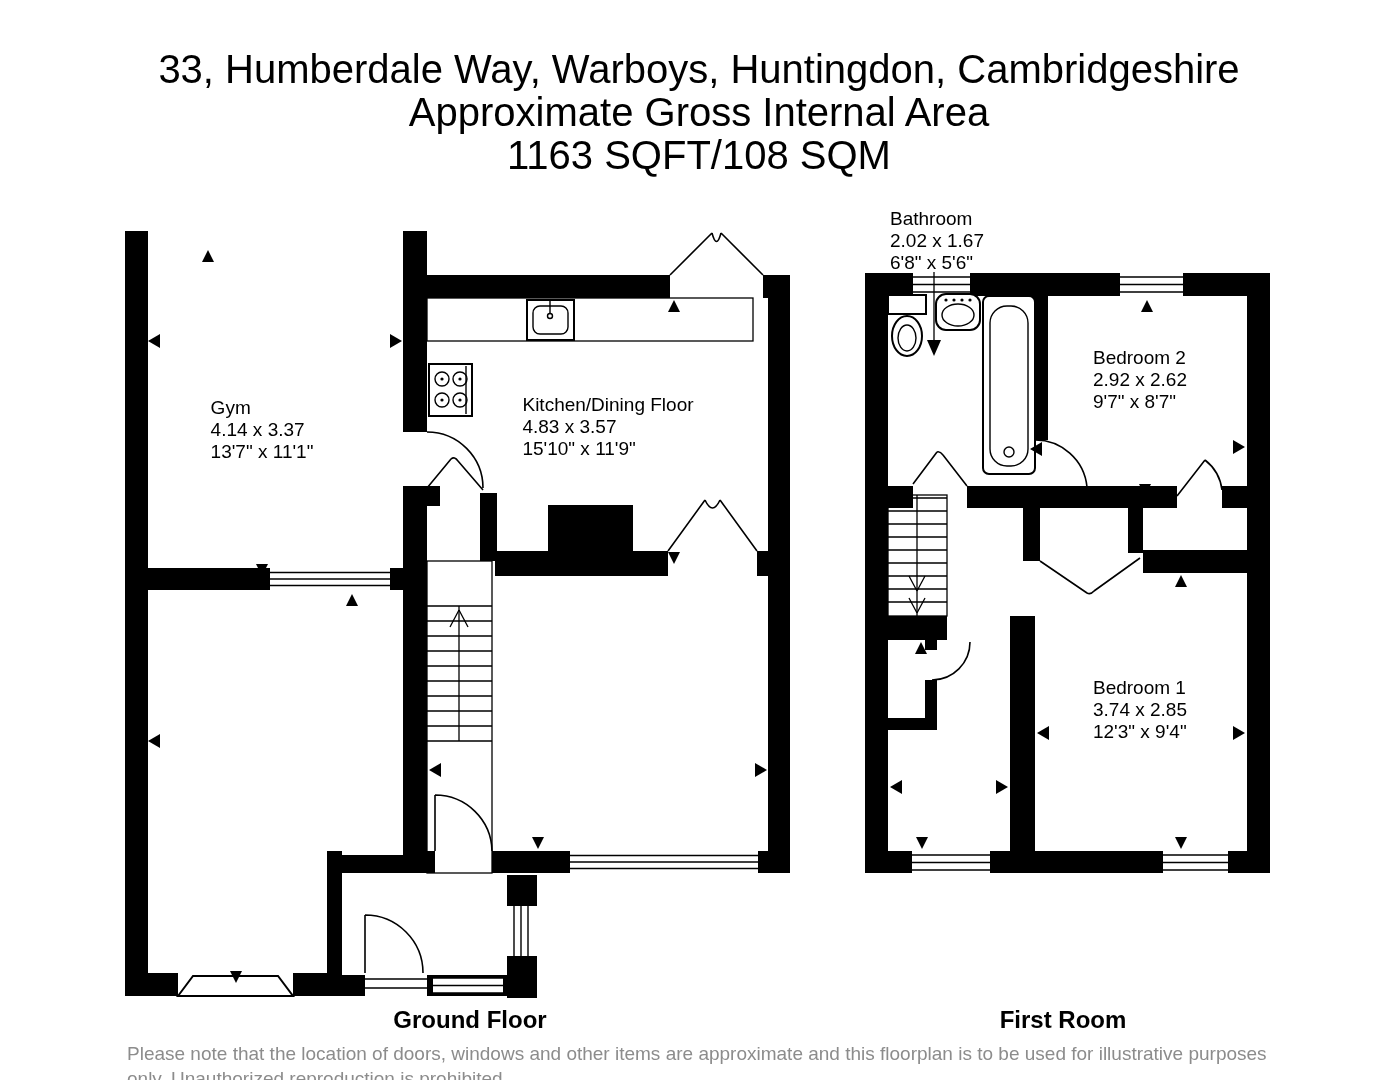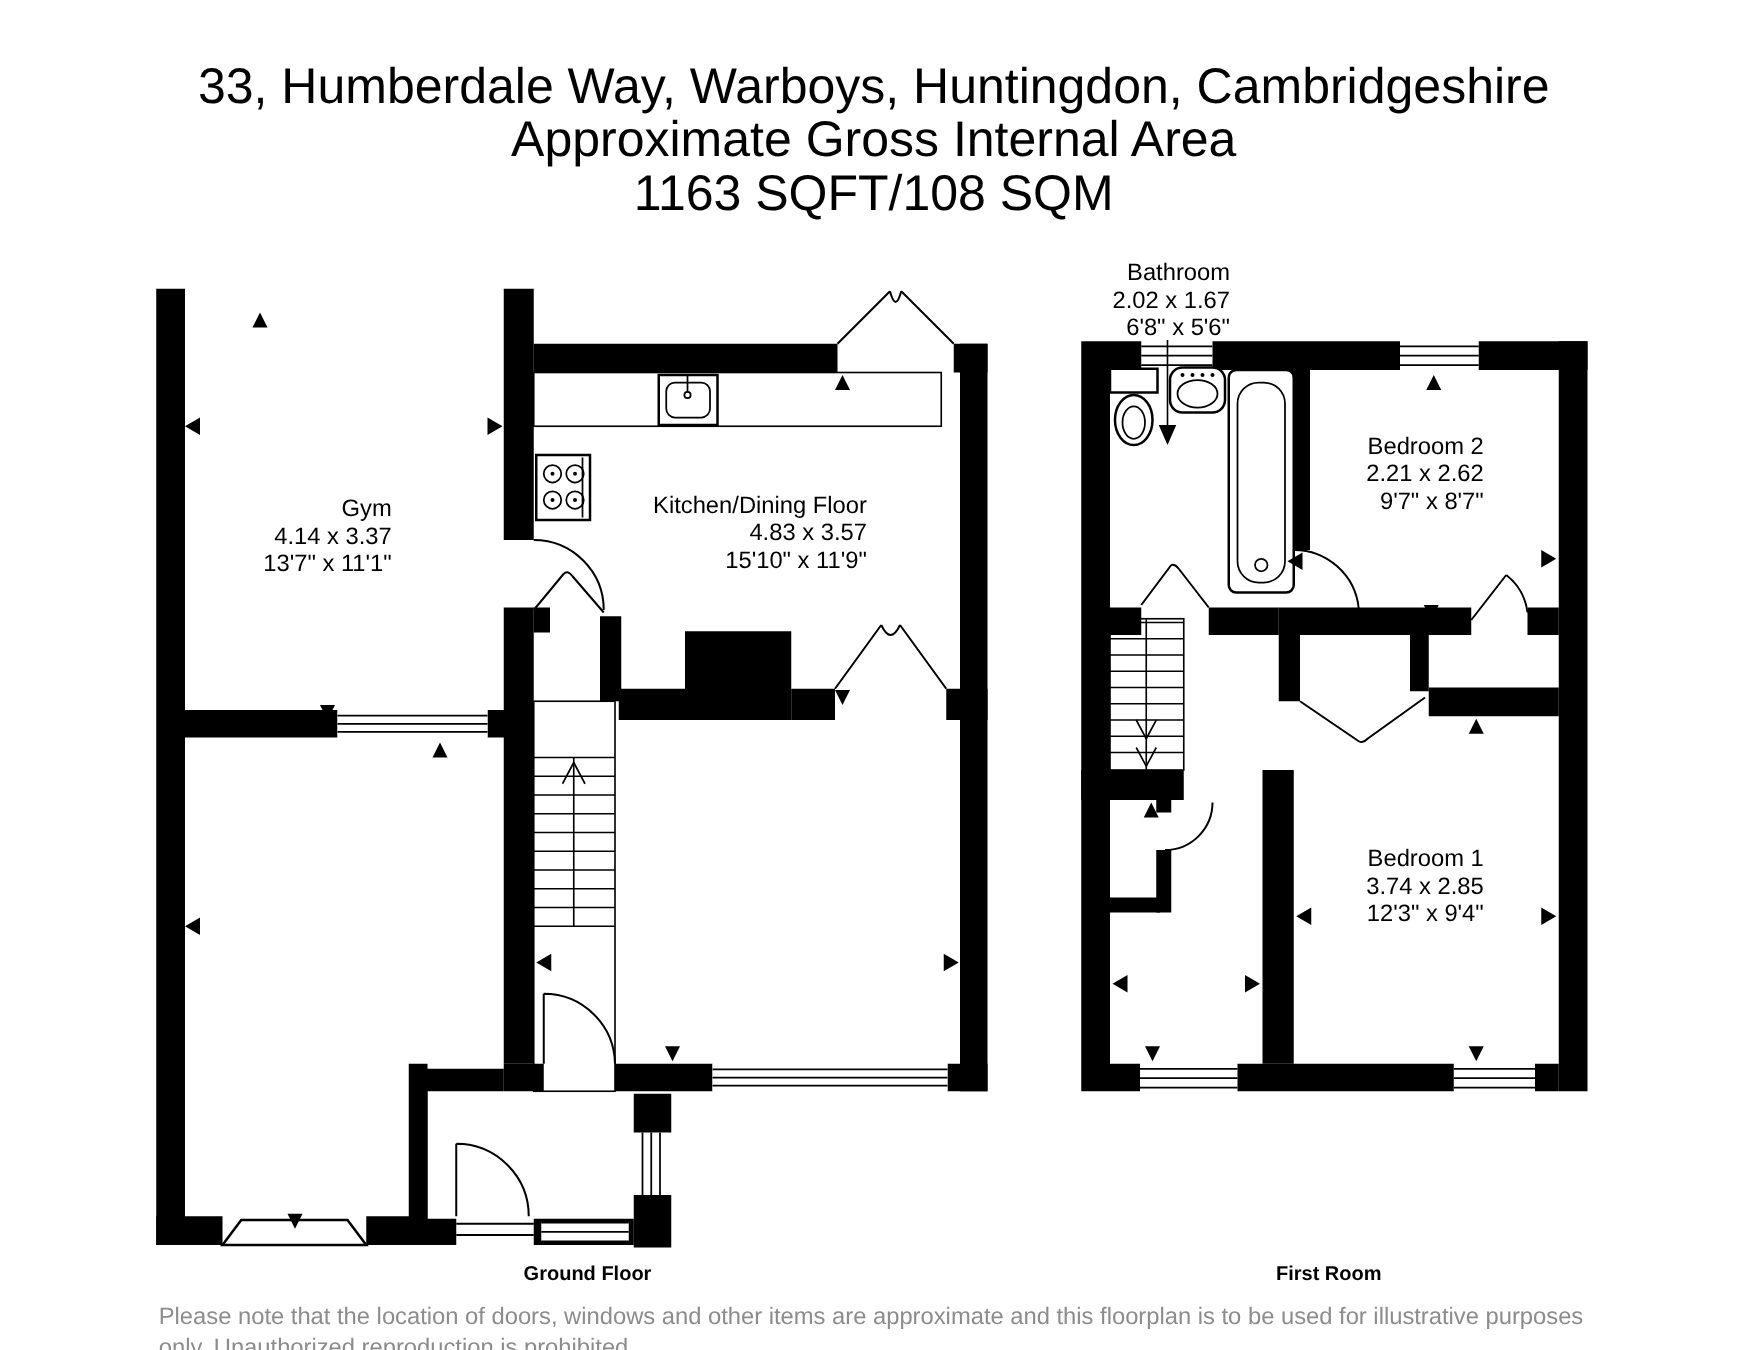--- a/index.html
+++ b/index.html
@@ -1,24 +1,24 @@
 <!DOCTYPE html>
 <html><head>
 <meta charset="utf-8">
 <style>
   html,body{margin:0;padding:0;background:#ffffff;}
   #page{position:relative;width:1398px;height:1080px;background:#ffffff;overflow:hidden;
         font-family:"Liberation Sans",sans-serif;color:#000;margin-top:28px;}
   #plan-svg{position:absolute;left:0;top:0;}
   .title-block{position:absolute;left:0;top:20px;width:100%;text-align:center;
                font-size:40px;line-height:43px;font-weight:400;letter-spacing:0px;}
-  .room-label{position:absolute;transform:translate(-50%,-50%);text-align:right;
+  .room-label{position:absolute;transform:translate(-50%,-50%);text-align:left;
               font-size:19px;line-height:22px;white-space:nowrap;}
   .floor-label{position:absolute;transform:translate(-50%,-50%);text-align:center;
-               font-size:16px;font-weight:700;white-space:nowrap;}
+               font-size:24px;font-weight:700;white-space:nowrap;}
   .footer-note{position:absolute;left:127px;top:1013px;width:1144px;text-align:left;
                font-size:19px;line-height:25px;color:#8c8c8c;}
   svg .wall{fill:#000000;stroke:none;}
   svg .thin{fill:none;stroke:#000;stroke-width:1.3;}
   svg .fix{fill:#ffffff;stroke:#000;stroke-width:2;}
   svg .fix2{fill:none;stroke:#000;stroke-width:1.4;}
   svg .door{fill:none;stroke:#000;stroke-width:1.6;}
   svg .winline{fill:none;stroke:#000;stroke-width:1.4;}
   svg .tri{fill:#000;stroke:none;}
 </style>
@@ -241,21 +241,21 @@
     <div>15'10" x 11'9"</div>
   </div>
 
   <div class="room-label" style="left:937px;top:213px">
     <div>Bathroom</div>
     <div>2.02 x 1.67</div>
     <div>6'8" x 5'6"</div>
   </div>
   <div class="room-label" style="left:1140px;top:352px">
     <div>Bedroom 2</div>
-    <div>2.21 x 2.62</div>
+    <div>2.92 x 2.62</div>
     <div>9'7" x 8'7"</div>
   </div>
   <div class="room-label" style="left:1140px;top:682px">
     <div>Bedroom 1</div>
     <div>3.74 x 2.85</div>
     <div>12'3" x 9'4"</div>
   </div>
 
   <div class="floor-label" style="left:470px;top:992px">Ground Floor</div>
   <div class="floor-label" style="left:1063px;top:992px">First Room</div>

